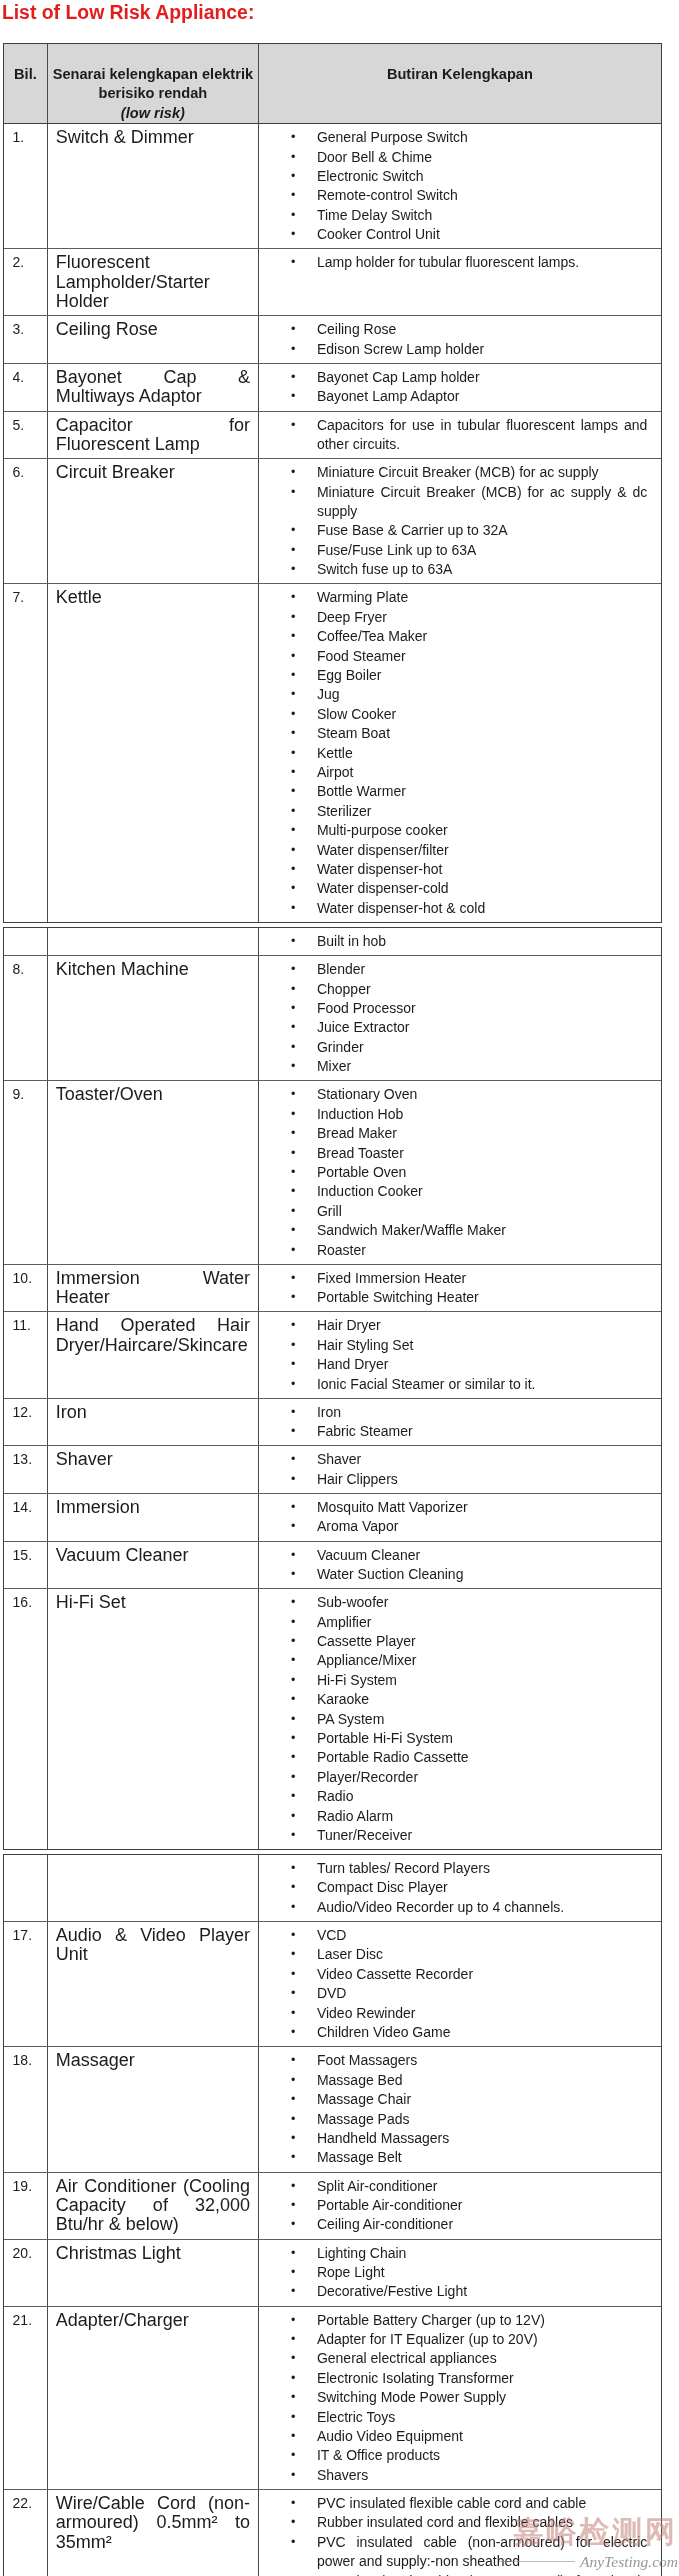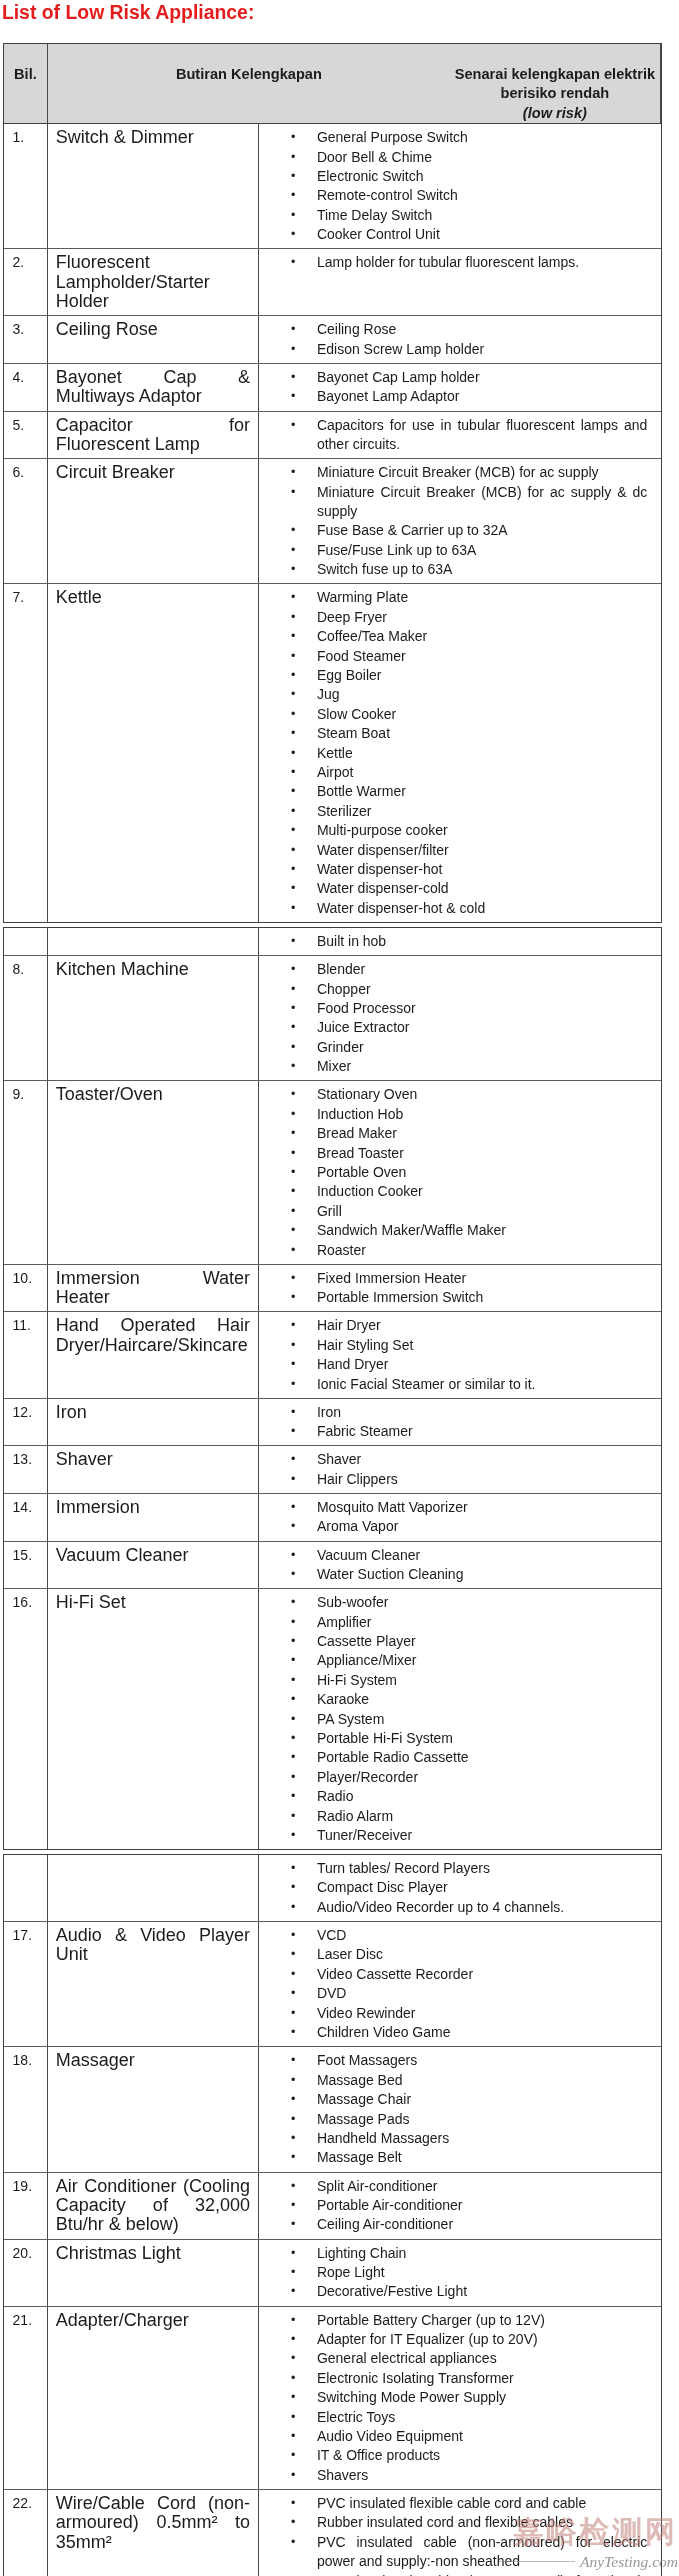--- a/index.html
+++ b/index.html
@@ -63,25 +63,25 @@
 
 <div class="page">
 
   <div class="title">List of Low Risk Appliance:</div>
 
   <div class="tables">
 
     <div class="sec">
       <div class="hrow">
         <div class="hc h1">Bil.</div>
-        <div class="hc h3">Butiran Kelengkapan</div>
         <div class="hc h2">
           <div>Senarai kelengkapan elektrik berisiko rendah</div>
           <div class="sub">(low risk)</div>
         </div>
+        <div class="hc h3">Butiran Kelengkapan</div>
       </div>
       <div>
   <div class="row">
     <div class="c1">1.</div>
     <div class="c2">Switch &amp; Dimmer</div>
     <div class="c3">
               <div class="bullet-item">
                 <span class="dot">•</span>
                 <span class="txt">General Purpose Switch</span>
               </div>
@@ -354,21 +354,21 @@
   <div class="row">
     <div class="c1">10.</div>
     <div class="c2">Immersion Water Heater</div>
     <div class="c3">
               <div class="bullet-item">
                 <span class="dot">•</span>
                 <span class="txt">Fixed Immersion Heater</span>
               </div>
               <div class="bullet-item">
                 <span class="dot">•</span>
-                <span class="txt">Portable Immersion Switch</span>
+                <span class="txt">Portable Switching Heater</span>
               </div>
             </div>
   </div>
 
   <div class="row">
     <div class="c1">11.</div>
     <div class="c2">Hand Operated Hair Dryer/Haircare/Skincare</div>
     <div class="c3">
               <div class="bullet-item">
                 <span class="dot">•</span>

